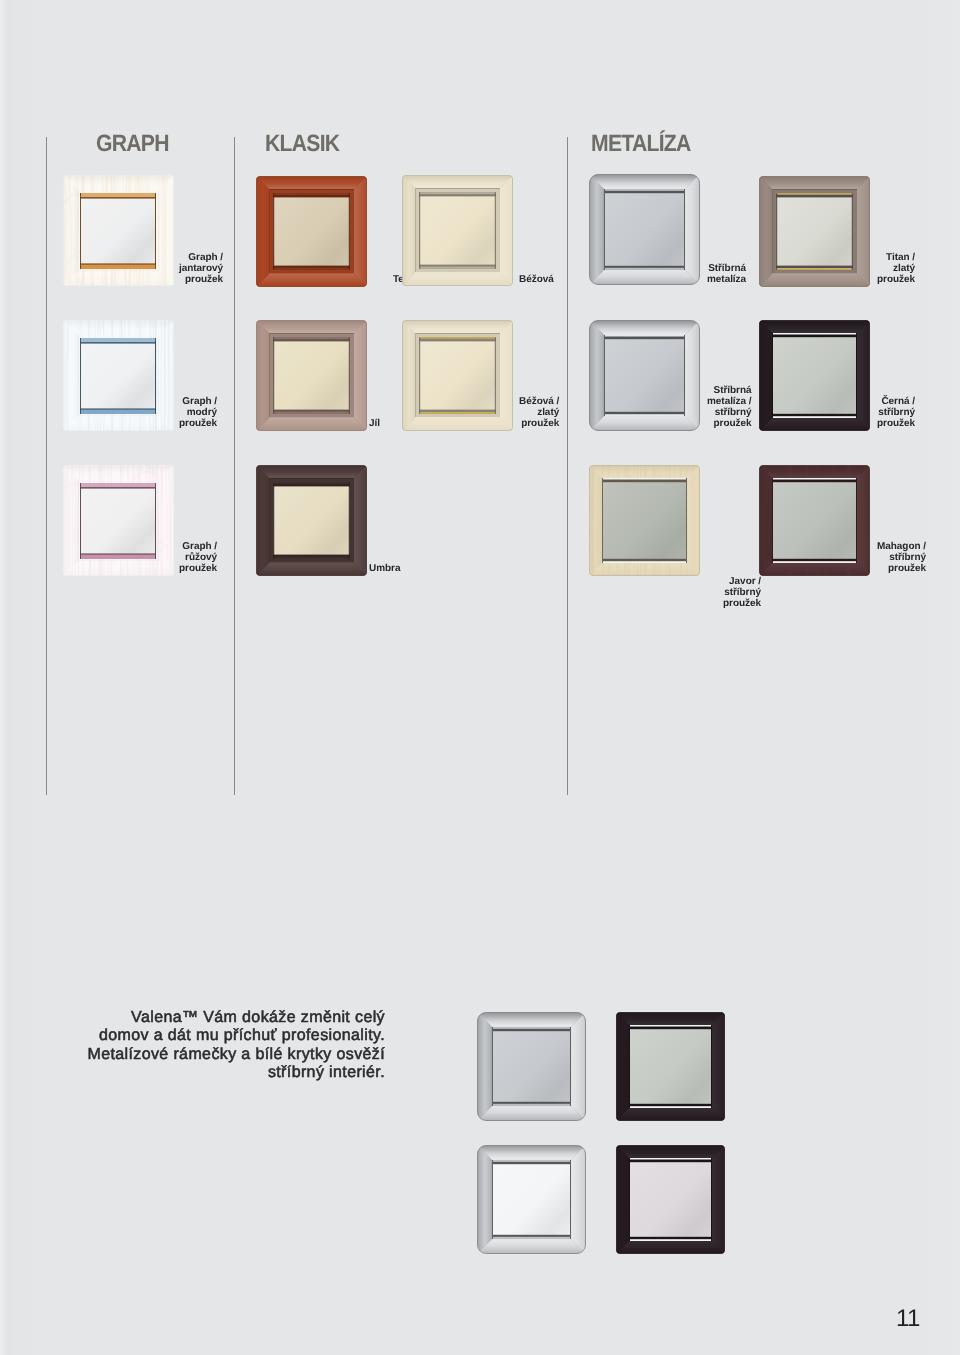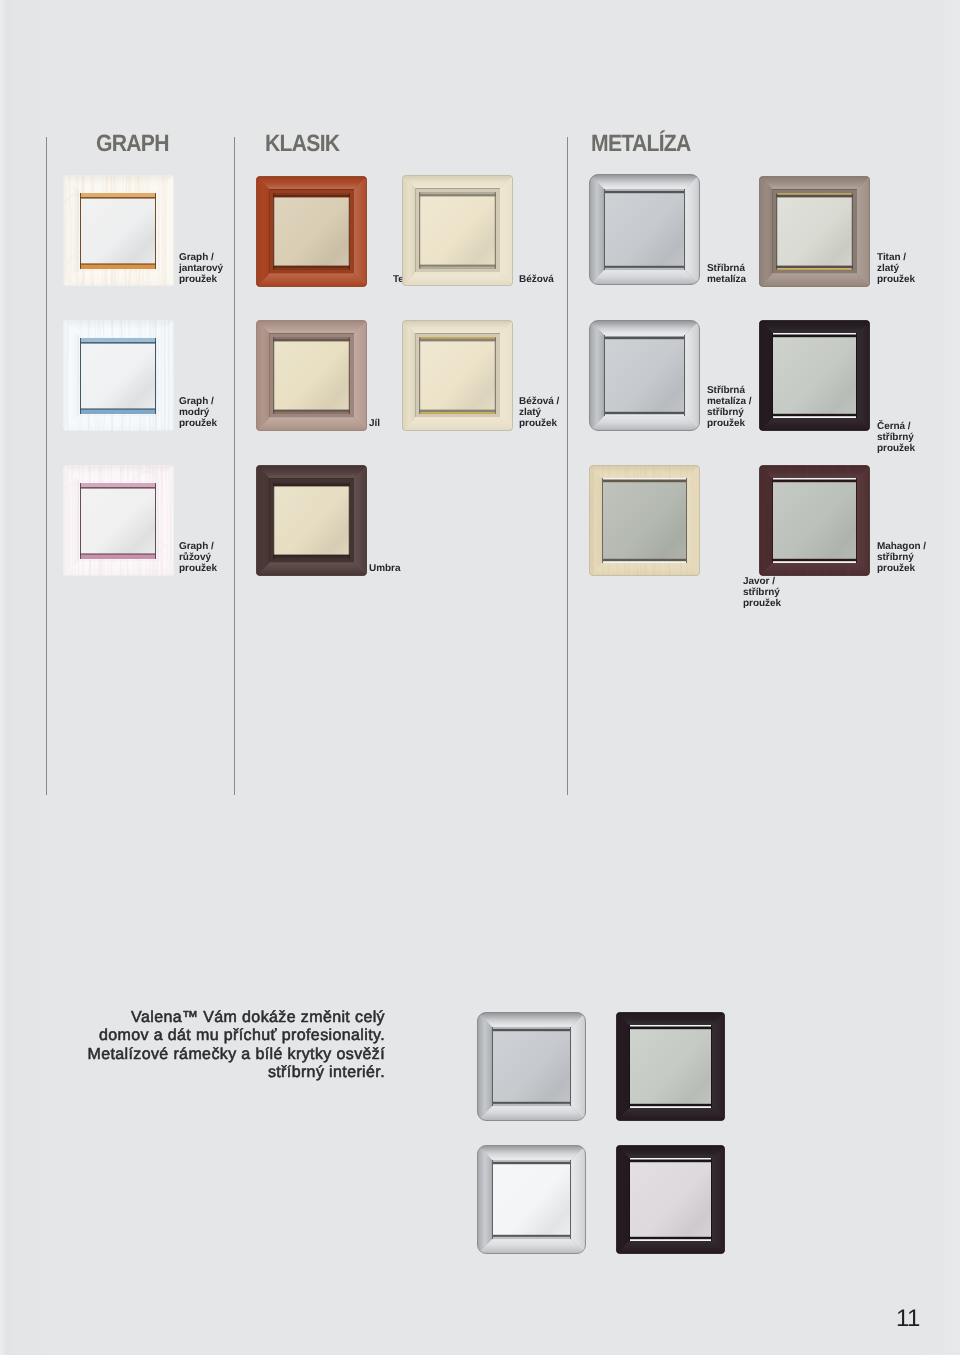--- a/index.html
+++ b/index.html
@@ -13,21 +13,21 @@
   }
   .page{position:absolute;left:0;top:0;width:960px;height:1355px;
         background:linear-gradient(to right,#eceded 0px,#e9eaeb 3px,#e2e3e5 7px,#e4e5e7 14px,#e5e6e8 46px,#e5e6e8 914px,#e6e7e9 946px,#e8e9ea 960px);padding-left:40px;}
   .coltitle{position:absolute;font-size:23.5px;font-weight:700;letter-spacing:-0.8px;
             transform:scaleX(0.90);transform-origin:left top;
             color:#6f6d68;white-space:nowrap;}
   .vline{position:absolute;width:1px;background:#878a85;}
   .vline::before{content:'';position:absolute;left:-6px;top:0;width:13px;height:100%;z-index:-1;
       background:linear-gradient(to right,rgba(255,255,255,0) 0%,rgba(247,245,236,.80) 36%,rgba(250,249,244,.35) 46%,rgba(253,253,254,.9) 62%,rgba(255,255,255,0) 100%);}
   .lbl{position:absolute;font-size:10px;line-height:11.1px;font-weight:700;
-       color:#26282c;white-space:pre;letter-spacing:-0.05px;}
+       color:#26282c;white-space:pre;letter-spacing:-0.05px;text-align:right;}
   .sw{position:absolute;line-height:0;}
   .swimg{display:block;}
   .swatch{position:static;}
   .promo-line{white-space:nowrap;}
   .promo{position:absolute;left:60px;top:1009px;width:325px;text-align:right;font-size:16px;line-height:18.35px;
          font-weight:400;color:#2a2c30;letter-spacing:0.38px;
          -webkit-text-stroke:0.55px #2a2c30;}
   .pageno{position:absolute;left:896px;top:1305px;font-size:24px;font-weight:400;color:#1e2023;letter-spacing:-0.6px;}
 </style>
 </head>
@@ -850,21 +850,21 @@
           <rect x="0.5" y="0.5" width="110" height="110" rx="3.2" fill="none" stroke="#1f171c" stroke-width="1" stroke-opacity="0.62"></rect>
           <rect x="13" y="13" width="85" height="85" fill="url(#s9c)"></rect>
           <rect x="13" y="13" width="85" height="4.2" fill="#1b1418"></rect>
           <rect x="13" y="13" width="85" height="1.5" fill="#f2f4f6"></rect>
           <rect x="13" y="93.8" width="85" height="4.2" fill="#1b1418"></rect>
           <rect x="13" y="96.2" width="85" height="1.8" fill="#f2f4f6"></rect>
           <rect x="13" y="13" width="1.0" height="85" fill="#191216"></rect>
           <rect x="97" y="13" width="1.0" height="85" fill="#191216"></rect>
         </svg>
       </div>
-    <div class="lbl" style="left: 877px; top: 396px; margin-top: 25px;">Černá /
+    <div class="lbl" style="left: 877px; top: 396px;">Černá /
 stříbrný
 proužek</div>
   </div>
   <div class="swatch">
     <div class="sw" style="left: 63px; top: 465px;">
         <svg class="swimg" width="111" height="111" viewBox="0 0 111 111">
           <defs>
             <linearGradient id="s10t" x1="0" y1="0" x2="0" y2="1">
               <stop offset="0" stop-color="#eeeaec"></stop>
               <stop offset="0.1" stop-color="#f2edef"></stop>
@@ -1144,21 +1144,21 @@
           <rect x="0.5" y="0.5" width="110" height="110" rx="3.5" fill="none" stroke="#bab096" stroke-width="1" stroke-opacity="0.62"></rect>
           <rect x="13" y="13" width="85" height="85" fill="url(#s12c)"></rect>
           <rect x="13" y="13" width="85" height="4.2" fill="#605b4d"></rect>
           <rect x="13" y="13" width="85" height="1.5" fill="#f3f4f2"></rect>
           <rect x="13" y="93.8" width="85" height="4.2" fill="#605b4d"></rect>
           <rect x="13" y="96.2" width="85" height="1.8" fill="#f3f4f2"></rect>
           <rect x="13" y="13" width="1.0" height="85" fill="#6e6858"></rect>
           <rect x="97" y="13" width="1.0" height="85" fill="#6e6858"></rect>
         </svg>
       </div>
-    <div class="lbl" style="left: 743px; top: 541px; margin-top: 35px;">Javor /
+    <div class="lbl" style="left: 723px; top: 541px; margin-top: 35px;">Javor /
 stříbrný
 proužek</div>
   </div>
   <div class="swatch">
     <div class="sw" style="left: 759px; top: 465px;">
         <svg class="swimg" width="111" height="111" viewBox="0 0 111 111">
           <defs>
             <linearGradient id="s13t" x1="0" y1="0" x2="0" y2="1">
               <stop offset="0" stop-color="#482a2d"></stop>
               <stop offset="0.1" stop-color="#492a2d"></stop>

